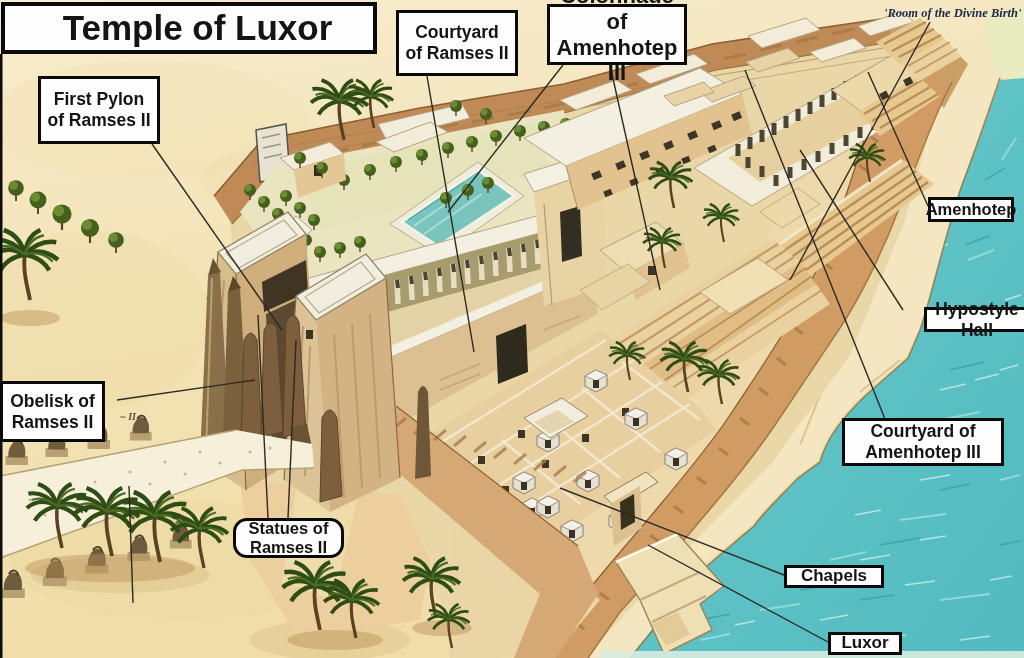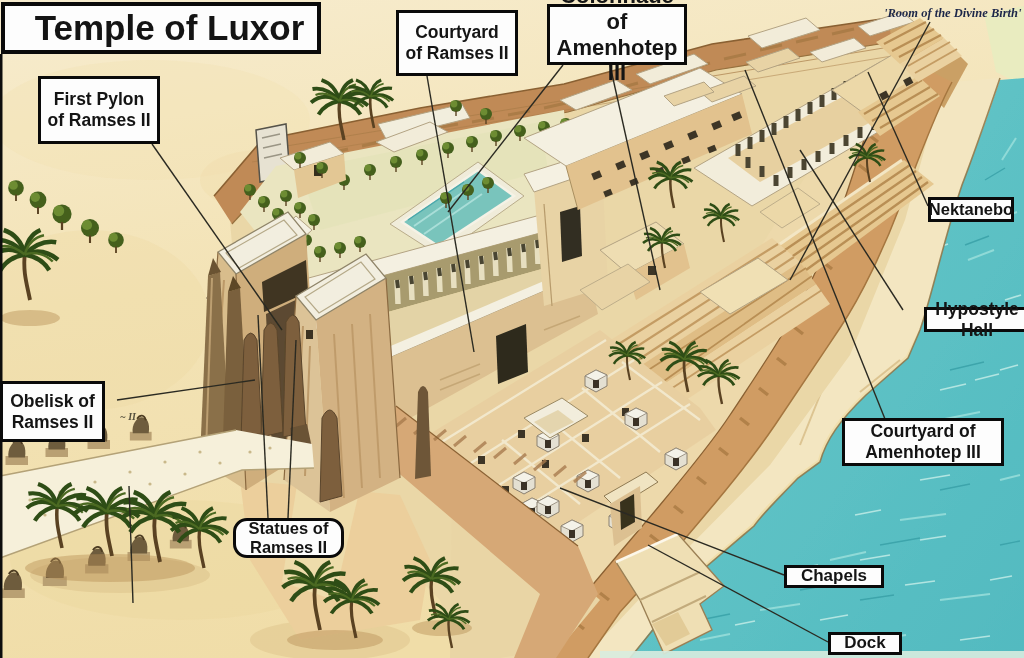--- a/index.html
+++ b/index.html
@@ -599,35 +599,35 @@
   <text x="120" y="420" font-family="Liberation Serif, serif" font-style="italic" font-weight="bold" font-size="10" fill="#55503e">~ II</text>
 
   <text x="884" y="17" font-family="Liberation Serif, serif" font-style="italic" font-weight="bold" font-size="12.5" fill="#1c2749">'Room of the Divine Birth'</text>
 
   <rect x="0" y="54" width="2.5" height="604" fill="#111111"></rect>
 
   <rect x="600" y="651" width="424" height="7" fill="#d8ecdf" opacity="0.9"></rect>
   </g>
 </svg>
 
-<div class="lbl" style="left:1px;top:2px;width:320px;height:52px;font-size:35px;border-width:4px;padding-left:17px;">Temple&nbsp;of&nbsp;Luxor</div>
+<div class="lbl" style="left:1px;top:2px;width:376px;height:52px;font-size:35px;border-width:4px;padding-left:17px;">Temple&nbsp;of&nbsp;Luxor</div>
 
 <div class="lbl" style="left:38px;top:76px;width:122px;height:68px;font-size:17.5px;">First Pylon<br>of Ramses II</div>
 
 <div class="lbl" style="left:350px;top:10px;width:122px;height:66px;font-size:17.5px;margin-left:46px;">Courtyard<br>of Ramses II</div>
 
 <div class="lbl" style="left:547px;top:4px;width:140px;height:61px;font-size:22px;">Colonnade of<br>Amenhotep III</div>
 
-<div class="lbl" style="left:928px;top:197px;width:86px;height:25px;font-size:16.5px;">Nektanebo</div>
+<div class="lbl" style="left:928px;top:197px;width:86px;height:25px;font-size:16.5px;">Amenhotep</div>
 
 <div class="lbl" style="left:900px;top:307px;width:106px;height:25px;font-size:17.5px;margin-left:24px;">Hypostyle<br>Hall</div>
 
 <div class="lbl" style="left:0;top:381px;width:105px;height:61px;font-size:17.5px;">Obelisk of<br>Ramses II</div>
 
 <div class="lbl" style="left:842px;top:418px;width:162px;height:48px;font-size:17.5px;">Courtyard of<br>Amenhotep III</div>
 
 <div class="lbl" style="left:233px;top:518px;width:111px;height:40px;font-size:16.5px;border-radius:14px;">Statues of<br>Ramses II</div>
 
 
 <div class="lbl" style="left:784px;top:565px;width:100px;height:23px;font-size:17px;">Chapels</div>
 
-<div class="lbl" style="left:828px;top:632px;width:74px;height:23px;font-size:17px;">Dock</div>
+<div class="lbl" style="left:828px;top:632px;width:74px;height:23px;font-size:17px;">Luxor</div>
 </div>
 
 </body></html>

